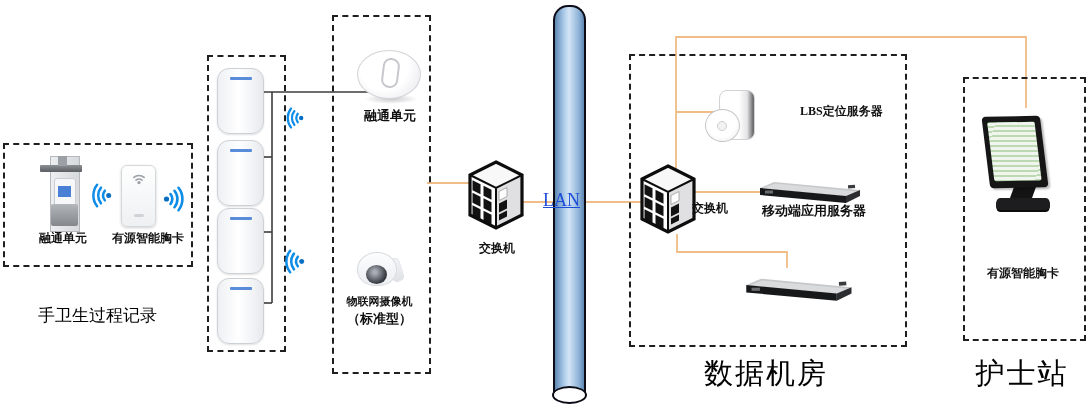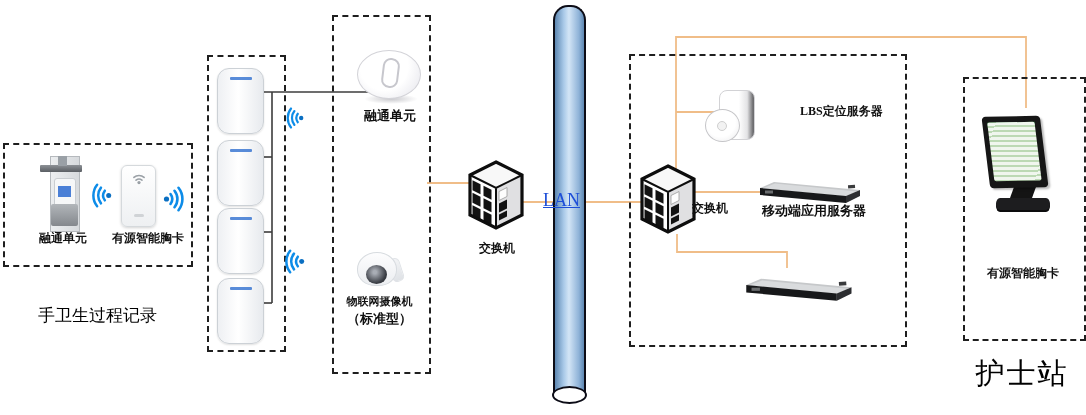--- a/index.html
+++ b/index.html
@@ -285,20 +285,21 @@
 
   <svg class="abs" style="left:740px;top:264px;" width="122" height="40" viewBox="0 0 104 38">
     <polygon points="0,20 86,28 100,22 14,14" fill="#c6c8ca"></polygon>
     <polygon points="3,20.3 86,28 97,23.4 15,15.6" fill="#d9dbdd"></polygon>
     <polygon points="0,20 86,28 86,35 0,27" fill="#17181a"></polygon>
     <polygon points="86,28 100,22 100,28 86,35" fill="#2c2d30"></polygon>
     <rect x="5" y="22.5" width="8" height="3" fill="#6a6c6e"></rect>
     <rect x="88" y="17" width="7" height="3.4" transform="rotate(-4 91 18)" fill="#3a3b3d"></rect>
   </svg>
 
+  <div class="title-lg" style="left:666px;top:354px;width:200px;">数据机房</div>
 
   <div class="dash-box" style="left:963px;top:77px;width:119px;height:260px;"></div>
 
   <div class="mon">
     <div class="neck"></div>
     <div class="base"></div>
     <div class="scr">
       <div class="bar"></div>
       <div class="inner"></div>
     </div>

